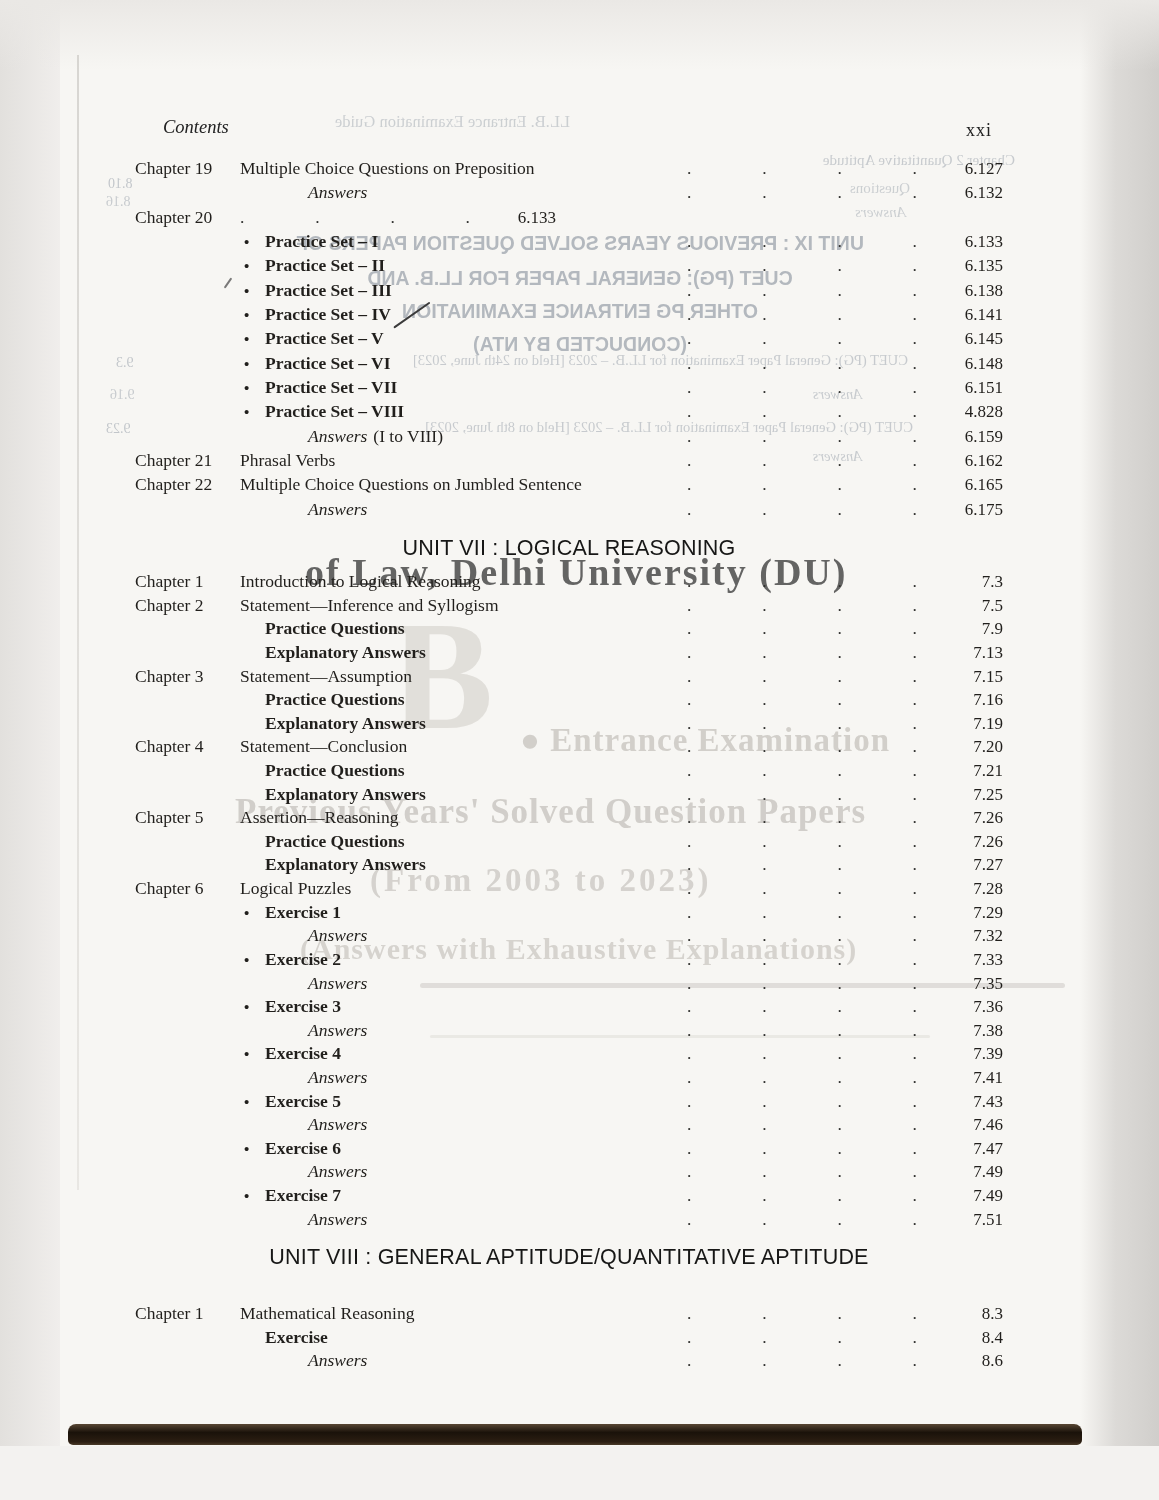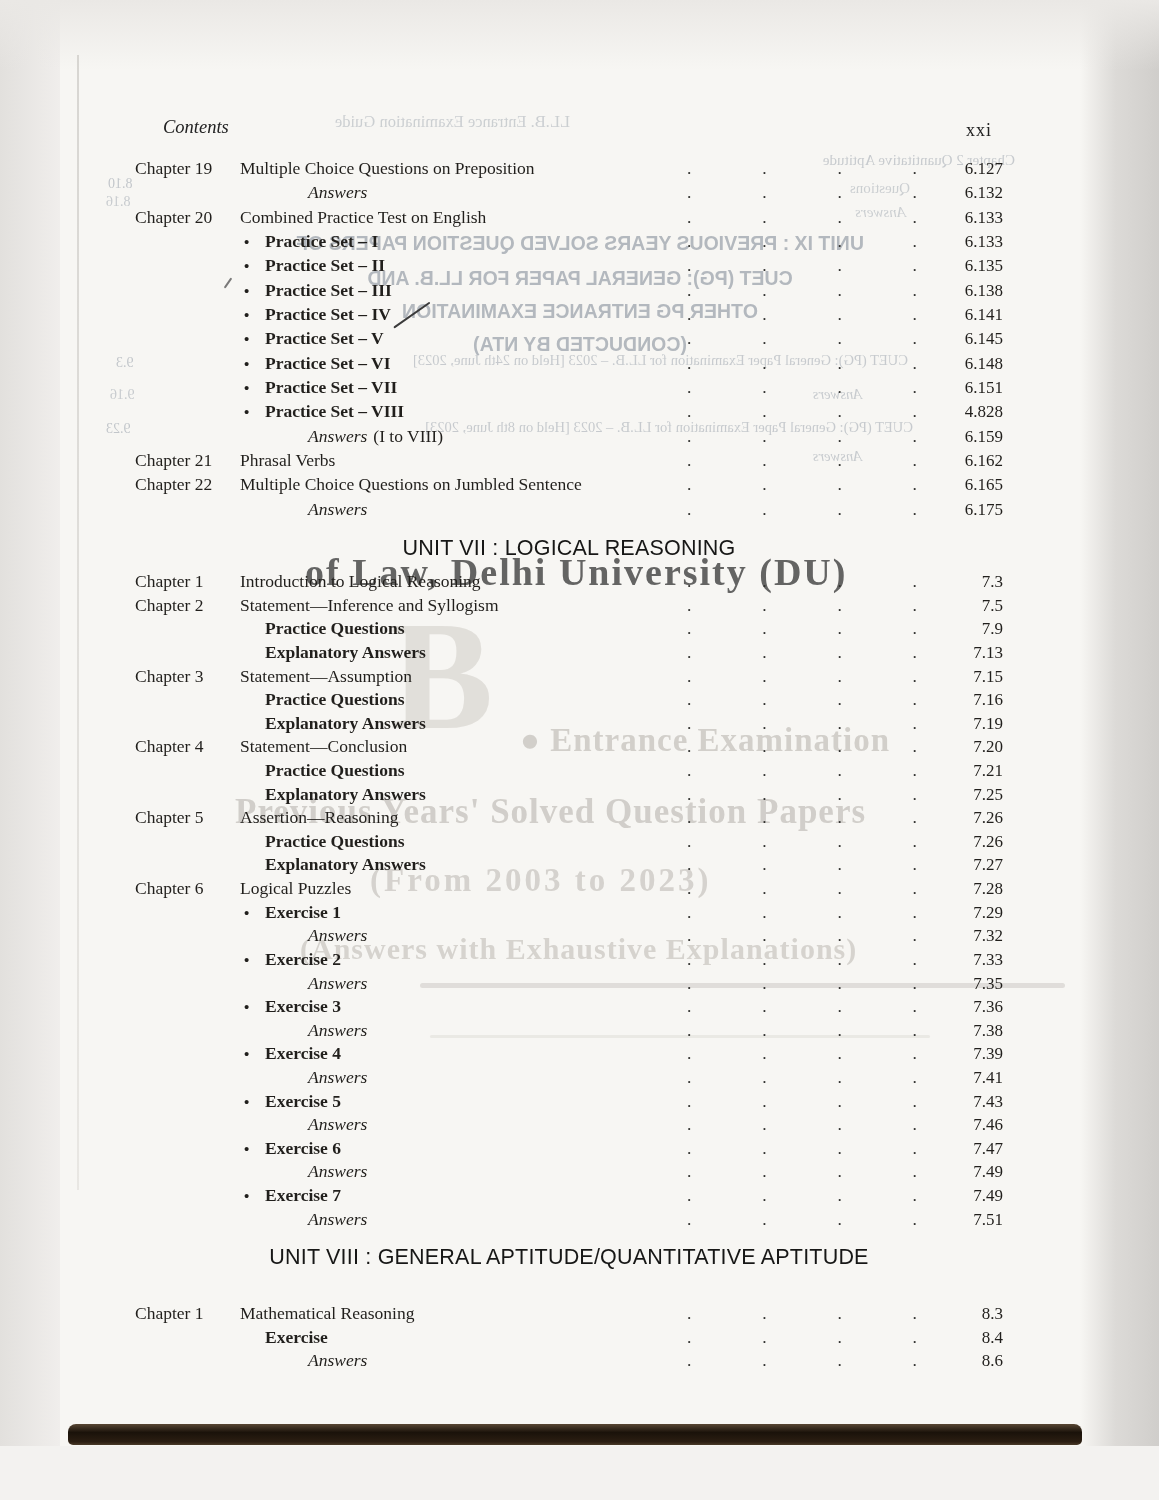--- a/index.html
+++ b/index.html
@@ -158,23 +158,20 @@
           <span class="dots">
             <i></i>
             <i></i>
             <i></i>
             <i></i>
           </span>
           <span class="pagenum">6.132</span>
         </div>
         <div class="row">
           <span class="label">Chapter 20</span>
-          <span class="entry ind0">
-            <span class="t">Combined Practice Test on English</span>
-          </span>
           <span class="dots">
             <i></i>
             <i></i>
             <i></i>
             <i></i>
           </span>
           <span class="pagenum">6.133</span>
         </div>
         <div class="row">
           <span class="label"></span>

